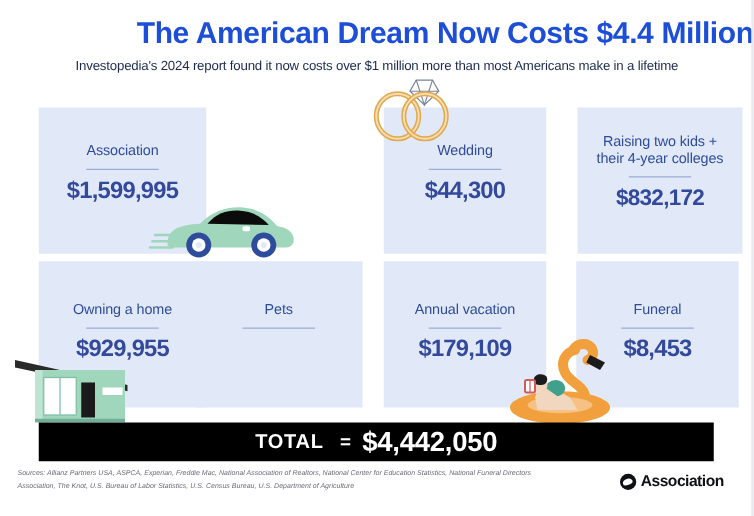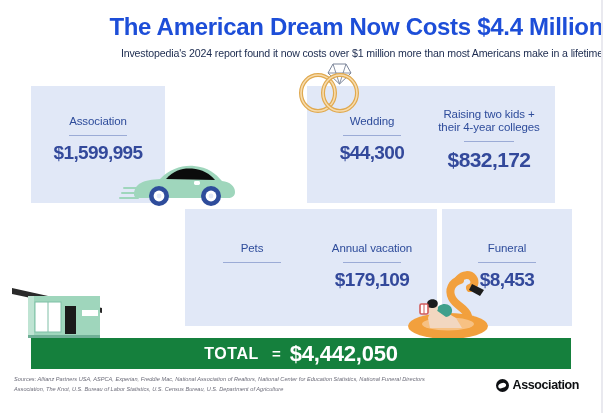--- a/index.html
+++ b/index.html
@@ -20,21 +20,21 @@
   .title{
     position:absolute;left:0;top:13px;width:603px;
     text-align:right;
     font-size:24px;font-weight:bold;
     color:#1d4ed8;
     letter-spacing:-0.3px;
     white-space:nowrap;
   }
   .subtitle{
     position:absolute;left:0;top:47px;width:603px;
-    text-align:right;
+    text-align:center;
     font-size:10.6px;font-weight:normal;
     color:#1B2A4E;
     letter-spacing:-0.15px;
     white-space:nowrap;
   }
   
   .card{
     position:absolute;
     background:#E1E8F7;
     box-sizing:border-box;
@@ -62,38 +62,38 @@
     white-space:nowrap;
   }
   
   .r1{top:86px;height:117px;}
   .r1 .label{top:29px;}
   .r1 .rule{top:49px;}
   .r1 .value{top:56px;}
   .c1{left:31px;width:134px;}
   .c2{left:169px;width:134px;}
   .c3{left:307px;width:130px;}
-  .c4{left:423px;width:132px;text-decoration:underline;}
+  .c4{left:462px;width:132px;text-decoration:underline;}
   
   .c4 .label{top:22px;}
   .c4 .rule{top:55px;width:50px;}
-  .c4 .value{top:62px;font-size:21px;}
+  .c4 .value{top:62px;font-size:18px;}
   
   .r2{top:209px;height:117px;}
   .r2 .label{top:33px;}
   .r2 .rule{top:53px;}
   .r2 .value{top:60px;}
   .d1{left:31px;width:134px;}
-  .d2{left:185px;width:134px;}
+  .d2{left:156px;width:134px;}
   .d3{left:307px;width:130px;}
-  .d4{left:442px;width:130px;}
+  .d4{left:461px;width:130px;}
   
   .total-bar{
     position:absolute;left:31px;top:338px;width:540px;height:31px;
-    background:#15803d;
+    background:#000000;
     display:flex;align-items:center;justify-content:center;
   }
   .total-bar .t-label{
     font-size:16px;font-weight:bold;color:#ffffff;letter-spacing:0.6px;
   }
   .total-bar .t-eq{
     font-size:15px;font-weight:bold;color:#ffffff;margin:0 9px 0 13px;
   }
   .total-bar .t-value{
     font-size:22px;font-weight:bold;color:#ffffff;letter-spacing:-0.2px;
@@ -159,20 +159,25 @@
 
   <div class="card r1 c4">
     <div class="label">
       <div>Raising two kids +</div>
       <div>their 4-year colleges</div>
     </div>
     <div class="rule"></div>
     <div class="value">$832,172</div>
   </div>
 
+  <div class="card r2 d1">
+    <div class="label">Owning a home</div>
+    <div class="rule"></div>
+    <div class="value">$929,955</div>
+  </div>
 
   <div class="card r2 d2">
     <div class="label">Pets</div>
     <div class="rule"></div>
   </div>
 
   <div class="card r2 d3">
     <div class="label">Annual vacation</div>
     <div class="rule"></div>
     <div class="value">$179,109</div>

